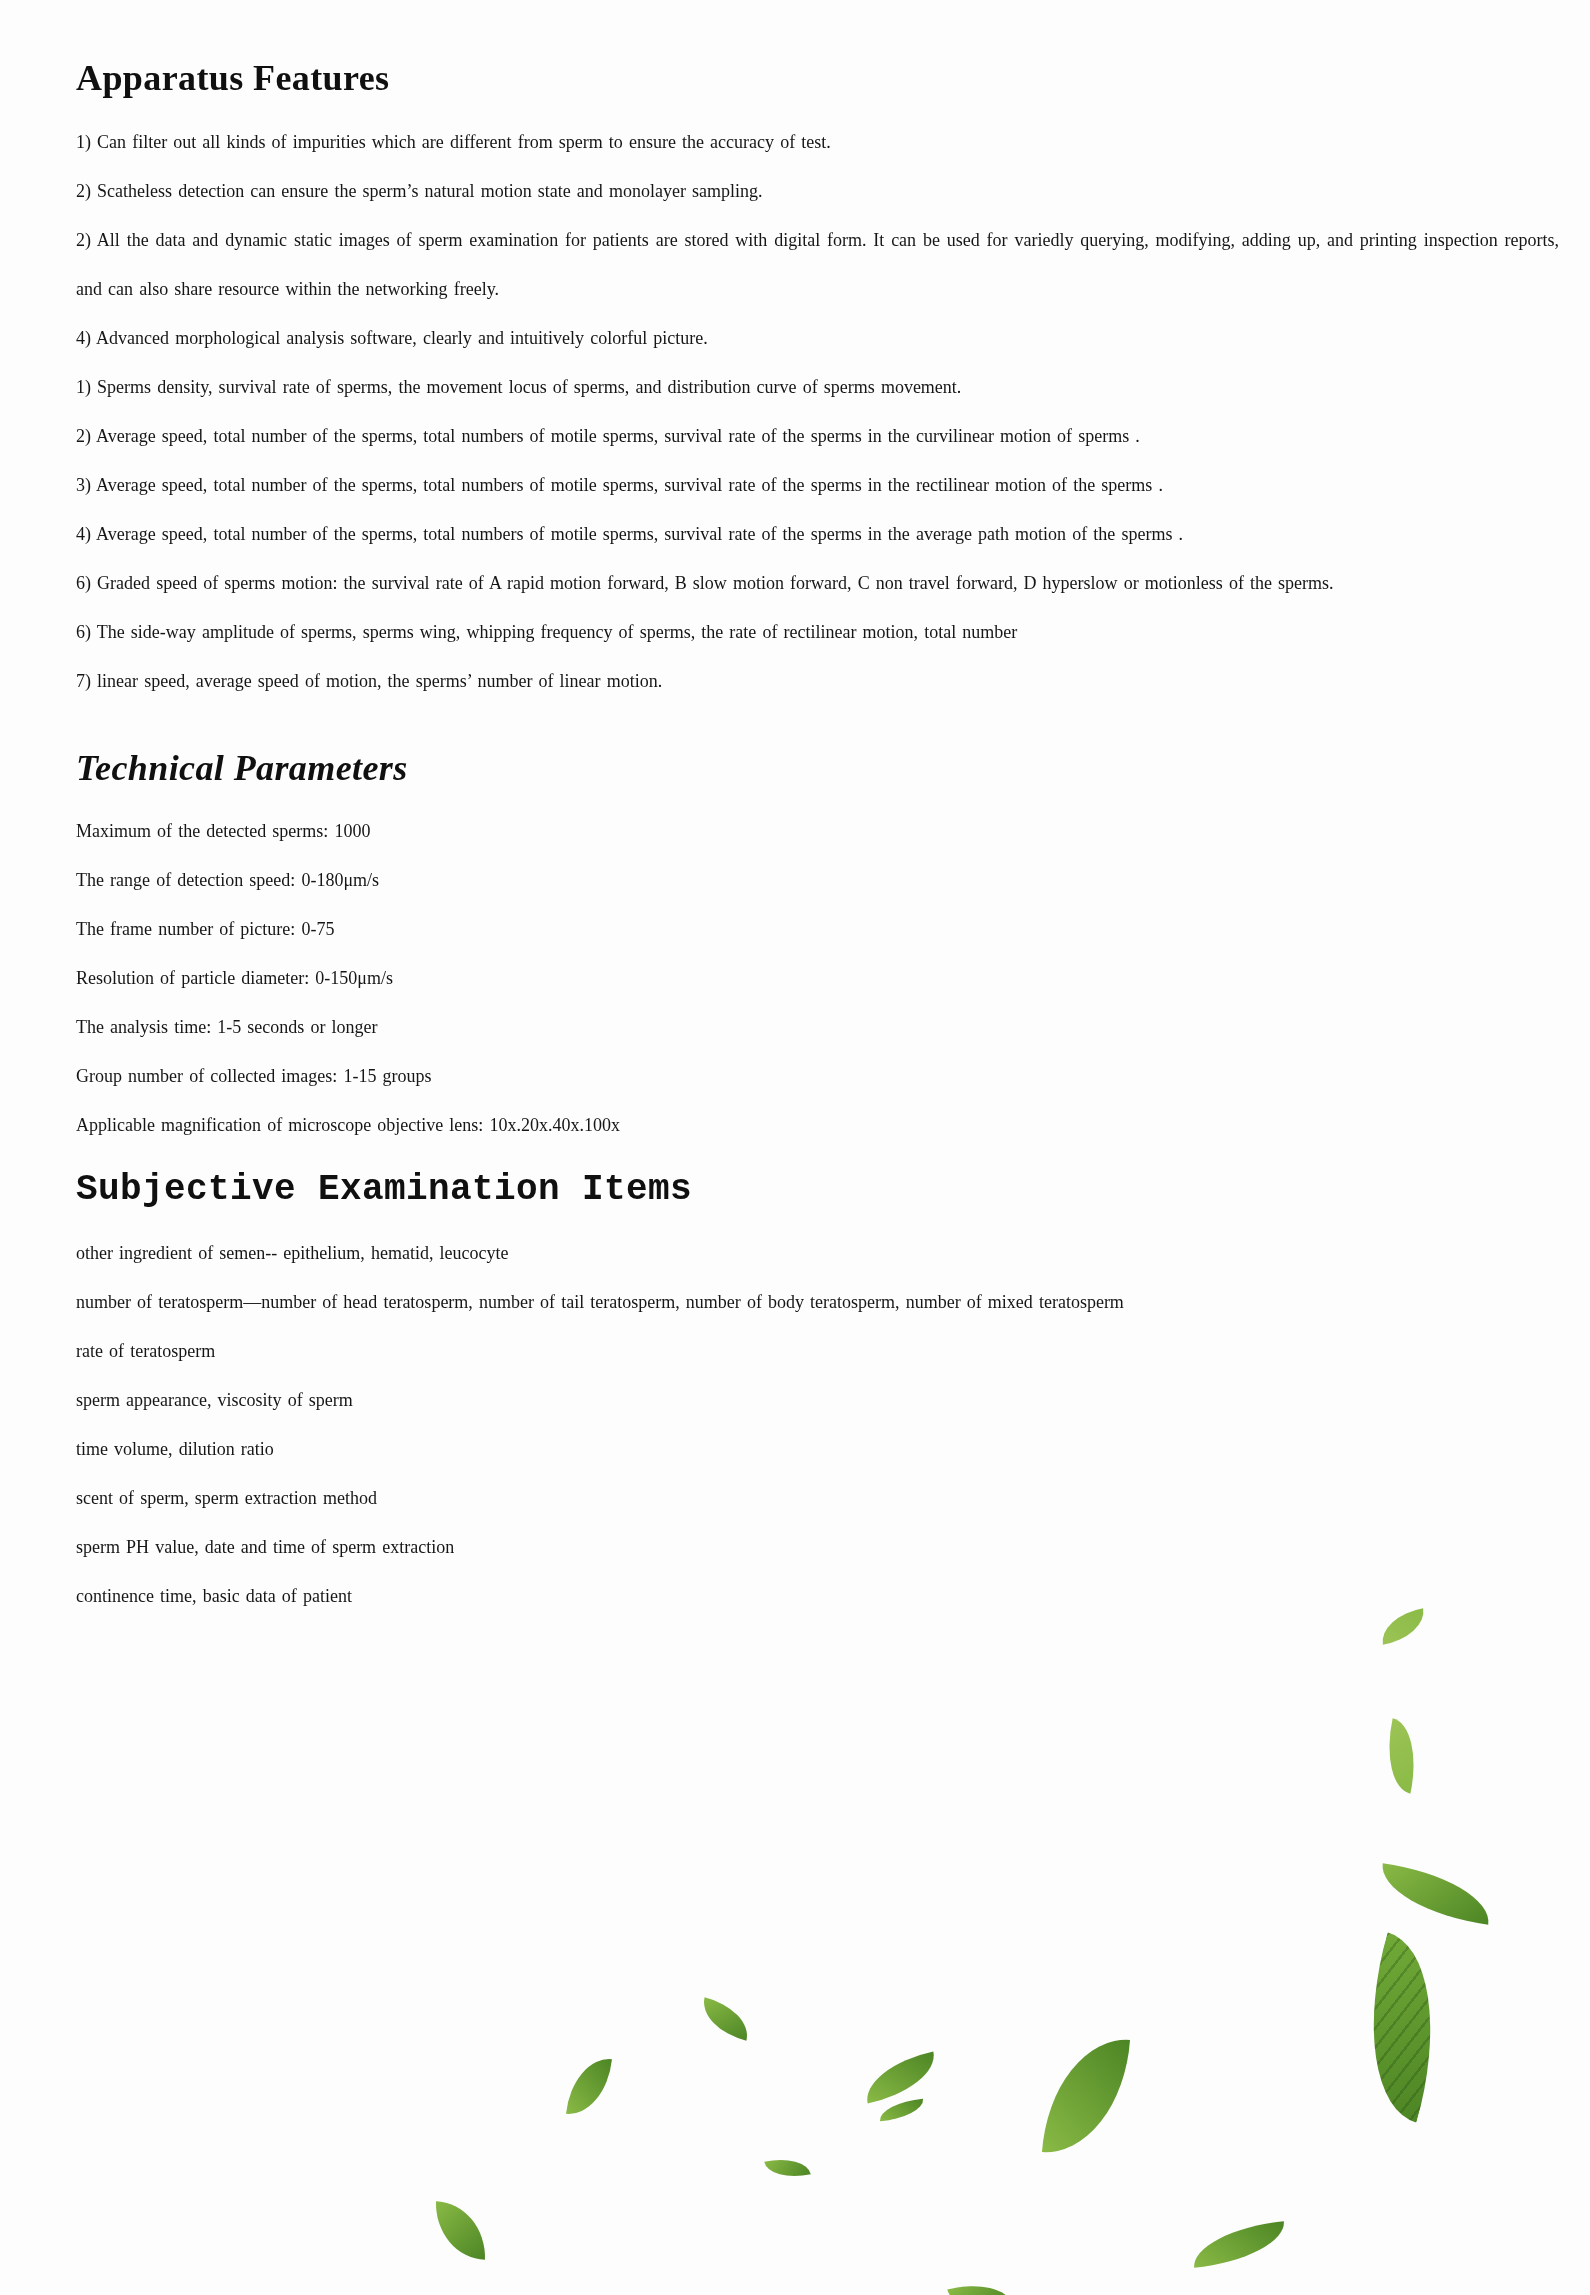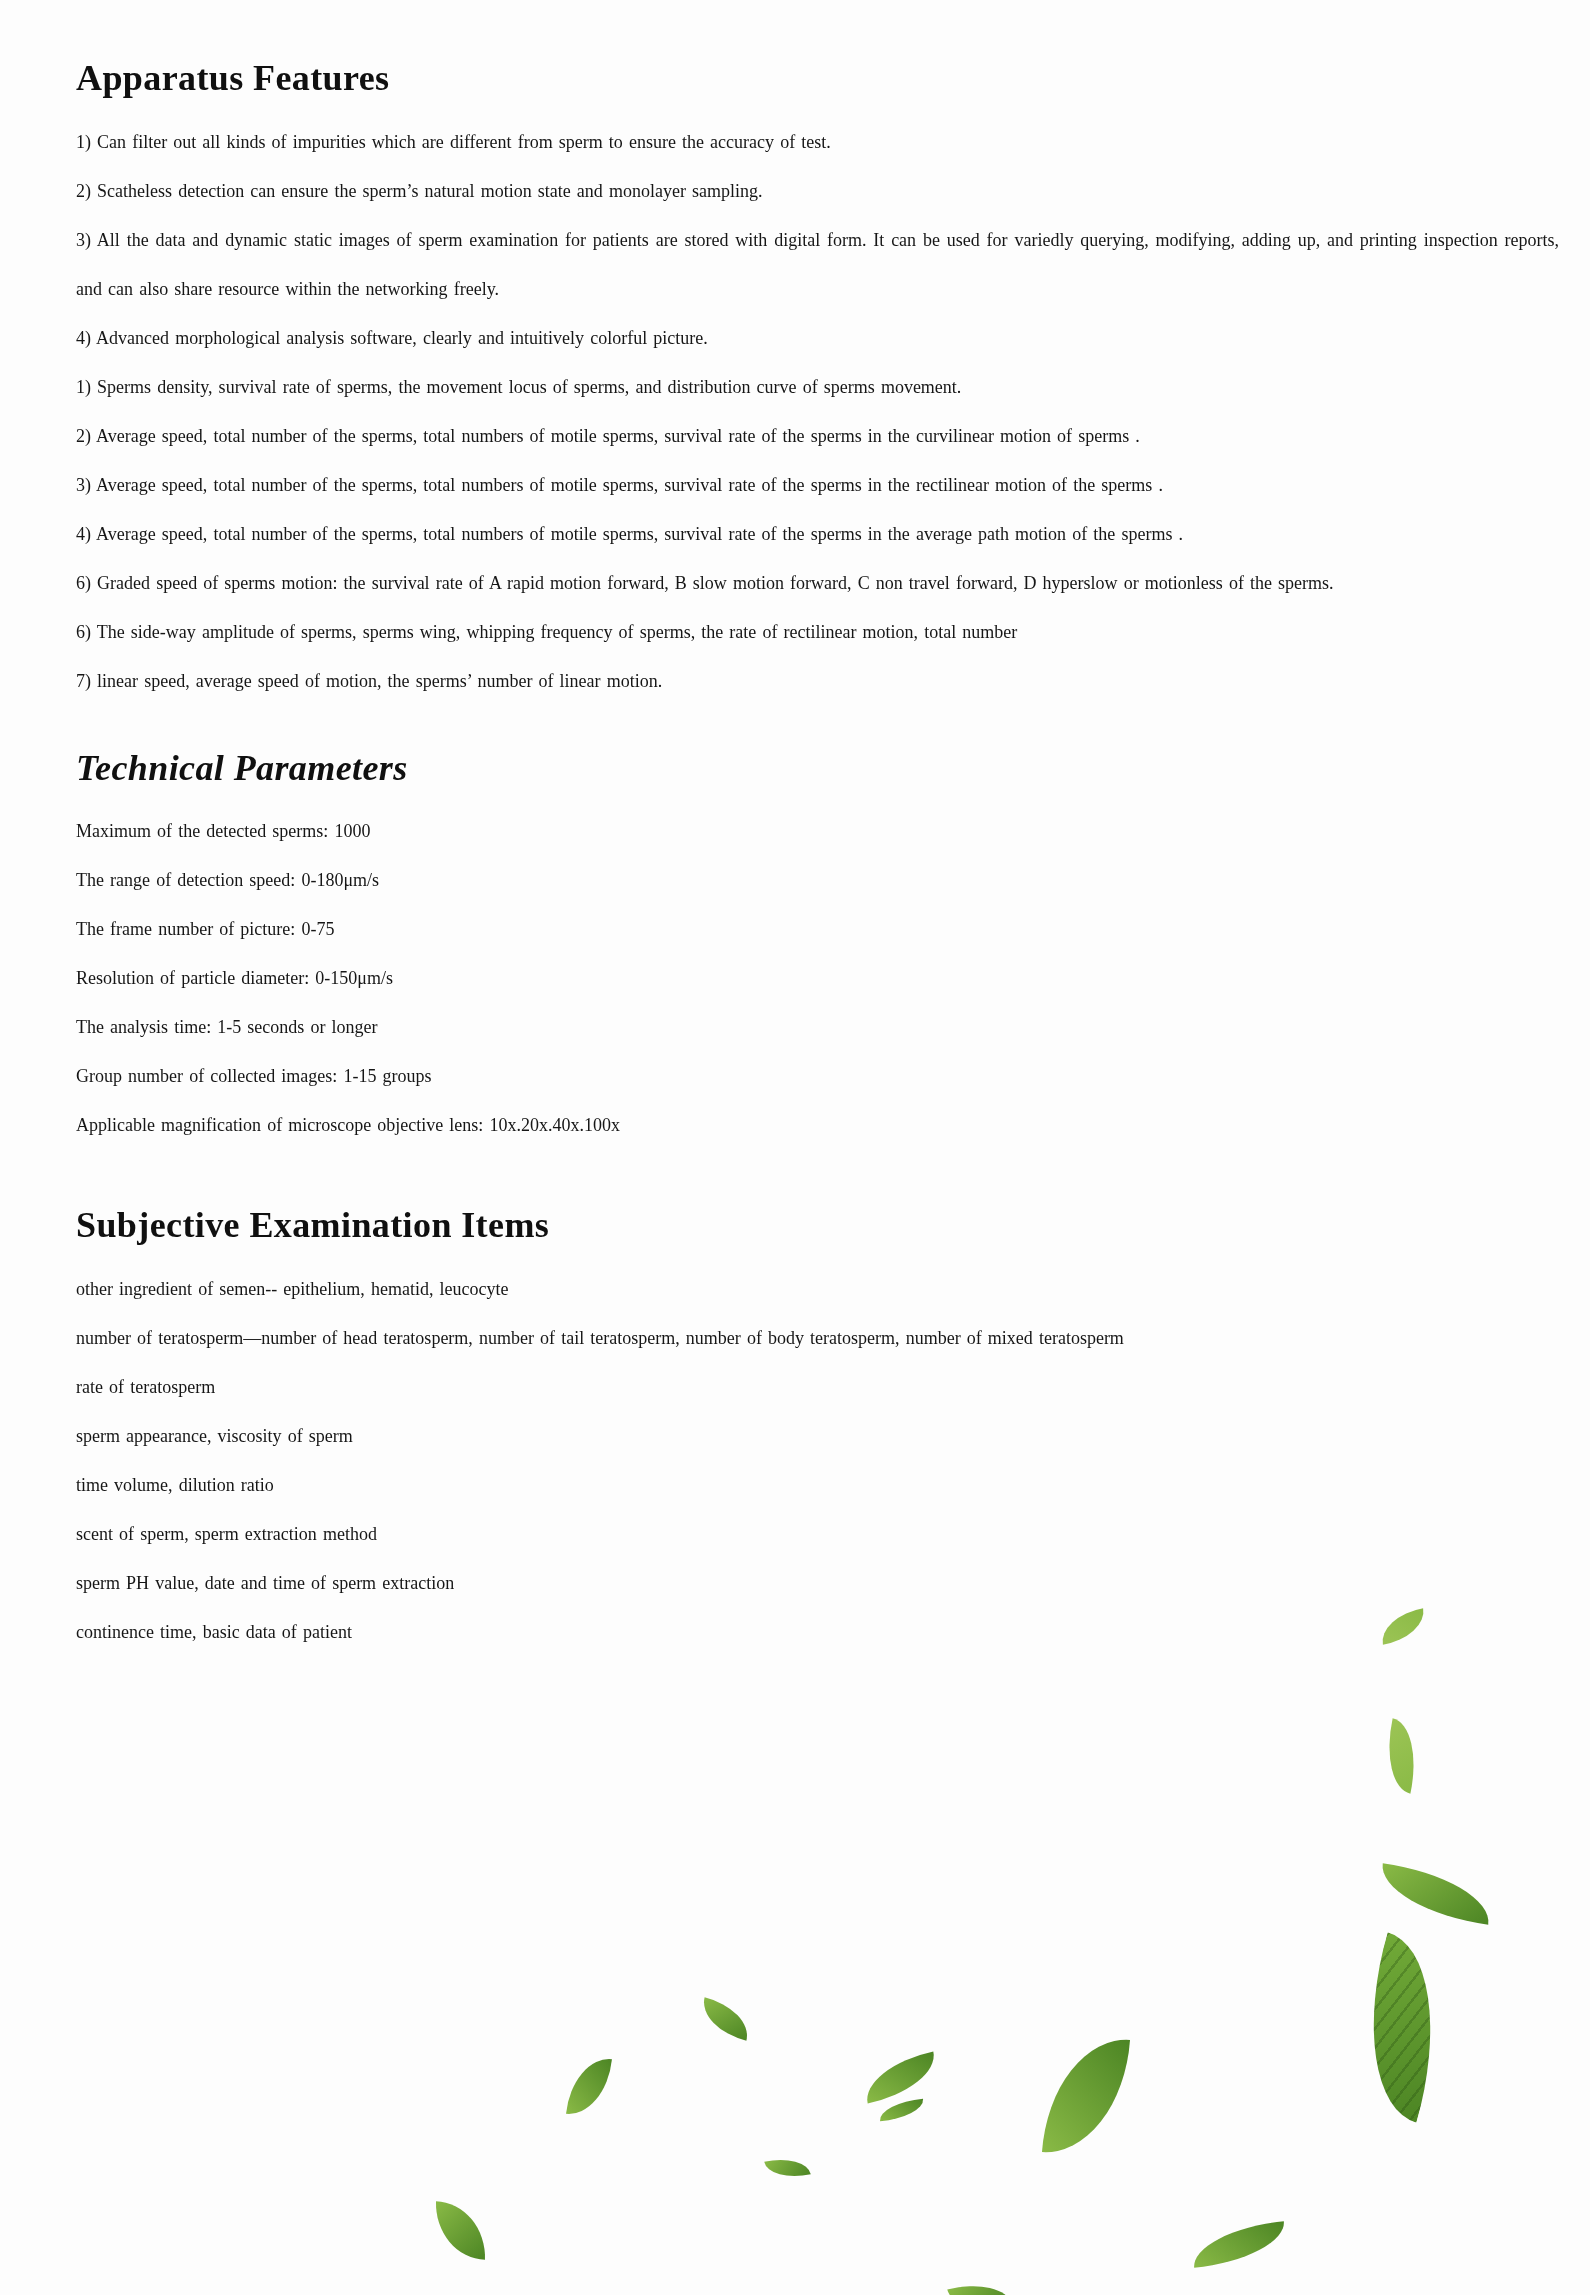--- a/index.html
+++ b/index.html
@@ -27,21 +27,21 @@
     font-size:18px;
     line-height:49px;
     word-spacing:1.6px;
   }
   p.just{
     text-align:justify;
     text-align-last:left;
   }
   #sec-detection h2{margin-top:68px;}
   #sec-technical h2{margin-top:41px;font-style:italic;}
-  #sec-subjective h2{margin-top:54px;}
+  #sec-subjective h2{margin-top:18px;font-family:Liberation Mono, monospace;}
 
   
   .leaf{
     position:absolute;
     pointer-events:none;
   }
   .leaf.n{border-radius:0 100% 0 100%;}
   .leaf.f{border-radius:100% 0 100% 0;}
   .leaf.light.n{background:linear-gradient(135deg,var(--lg-light),var(--lg-mid));}
   .leaf.light.f{background:linear-gradient(45deg,var(--lg-light),var(--lg-mid));}
@@ -55,21 +55,21 @@
 </style>
 </head>
 <body>
 
 <main class="page">
 
   <section id="sec-apparatus">
     <h2>Apparatus Features</h2>
     <p>1) Can filter out all kinds of impurities which are different from sperm to ensure the accuracy of test.</p>
     <p>2) Scatheless detection can ensure the sperm’s natural motion state and monolayer sampling.</p>
-    <p class="just">3) All the data and dynamic static images of sperm examination for patients are stored with digital form. It can be used for variedly querying, modifying, adding up, and printing inspection reports, and can also share resource within the networking freely.</p>
+    <p class="just">2) All the data and dynamic static images of sperm examination for patients are stored with digital form. It can be used for variedly querying, modifying, adding up, and printing inspection reports, and can also share resource within the networking freely.</p>
     <p>4) Advanced morphological analysis software, clearly and intuitively colorful picture.</p>
   </section>
 
   <section id="sec-detection">
     <p>1) Sperms density, survival rate of sperms, the movement locus of sperms, and distribution curve of sperms movement.</p>
     <p class="just">2) Average speed, total number of the sperms, total numbers of motile sperms, survival rate of the sperms in the curvilinear motion of sperms .</p>
     <p class="just">3) Average speed, total number of the sperms, total numbers of motile sperms, survival rate of the sperms in the rectilinear motion of the sperms .</p>
     <p class="just">4) Average speed, total number of the sperms, total numbers of motile sperms, survival rate of the sperms in the average path motion of the sperms .</p>
     <p class="just">6) Graded speed of sperms motion: the survival rate of A rapid motion forward, B slow motion forward, C non travel forward, D hyperslow or motionless of the sperms.</p>
     <p>6) The side-way amplitude of sperms, sperms wing, whipping frequency of sperms, the rate of rectilinear motion, total number</p>

